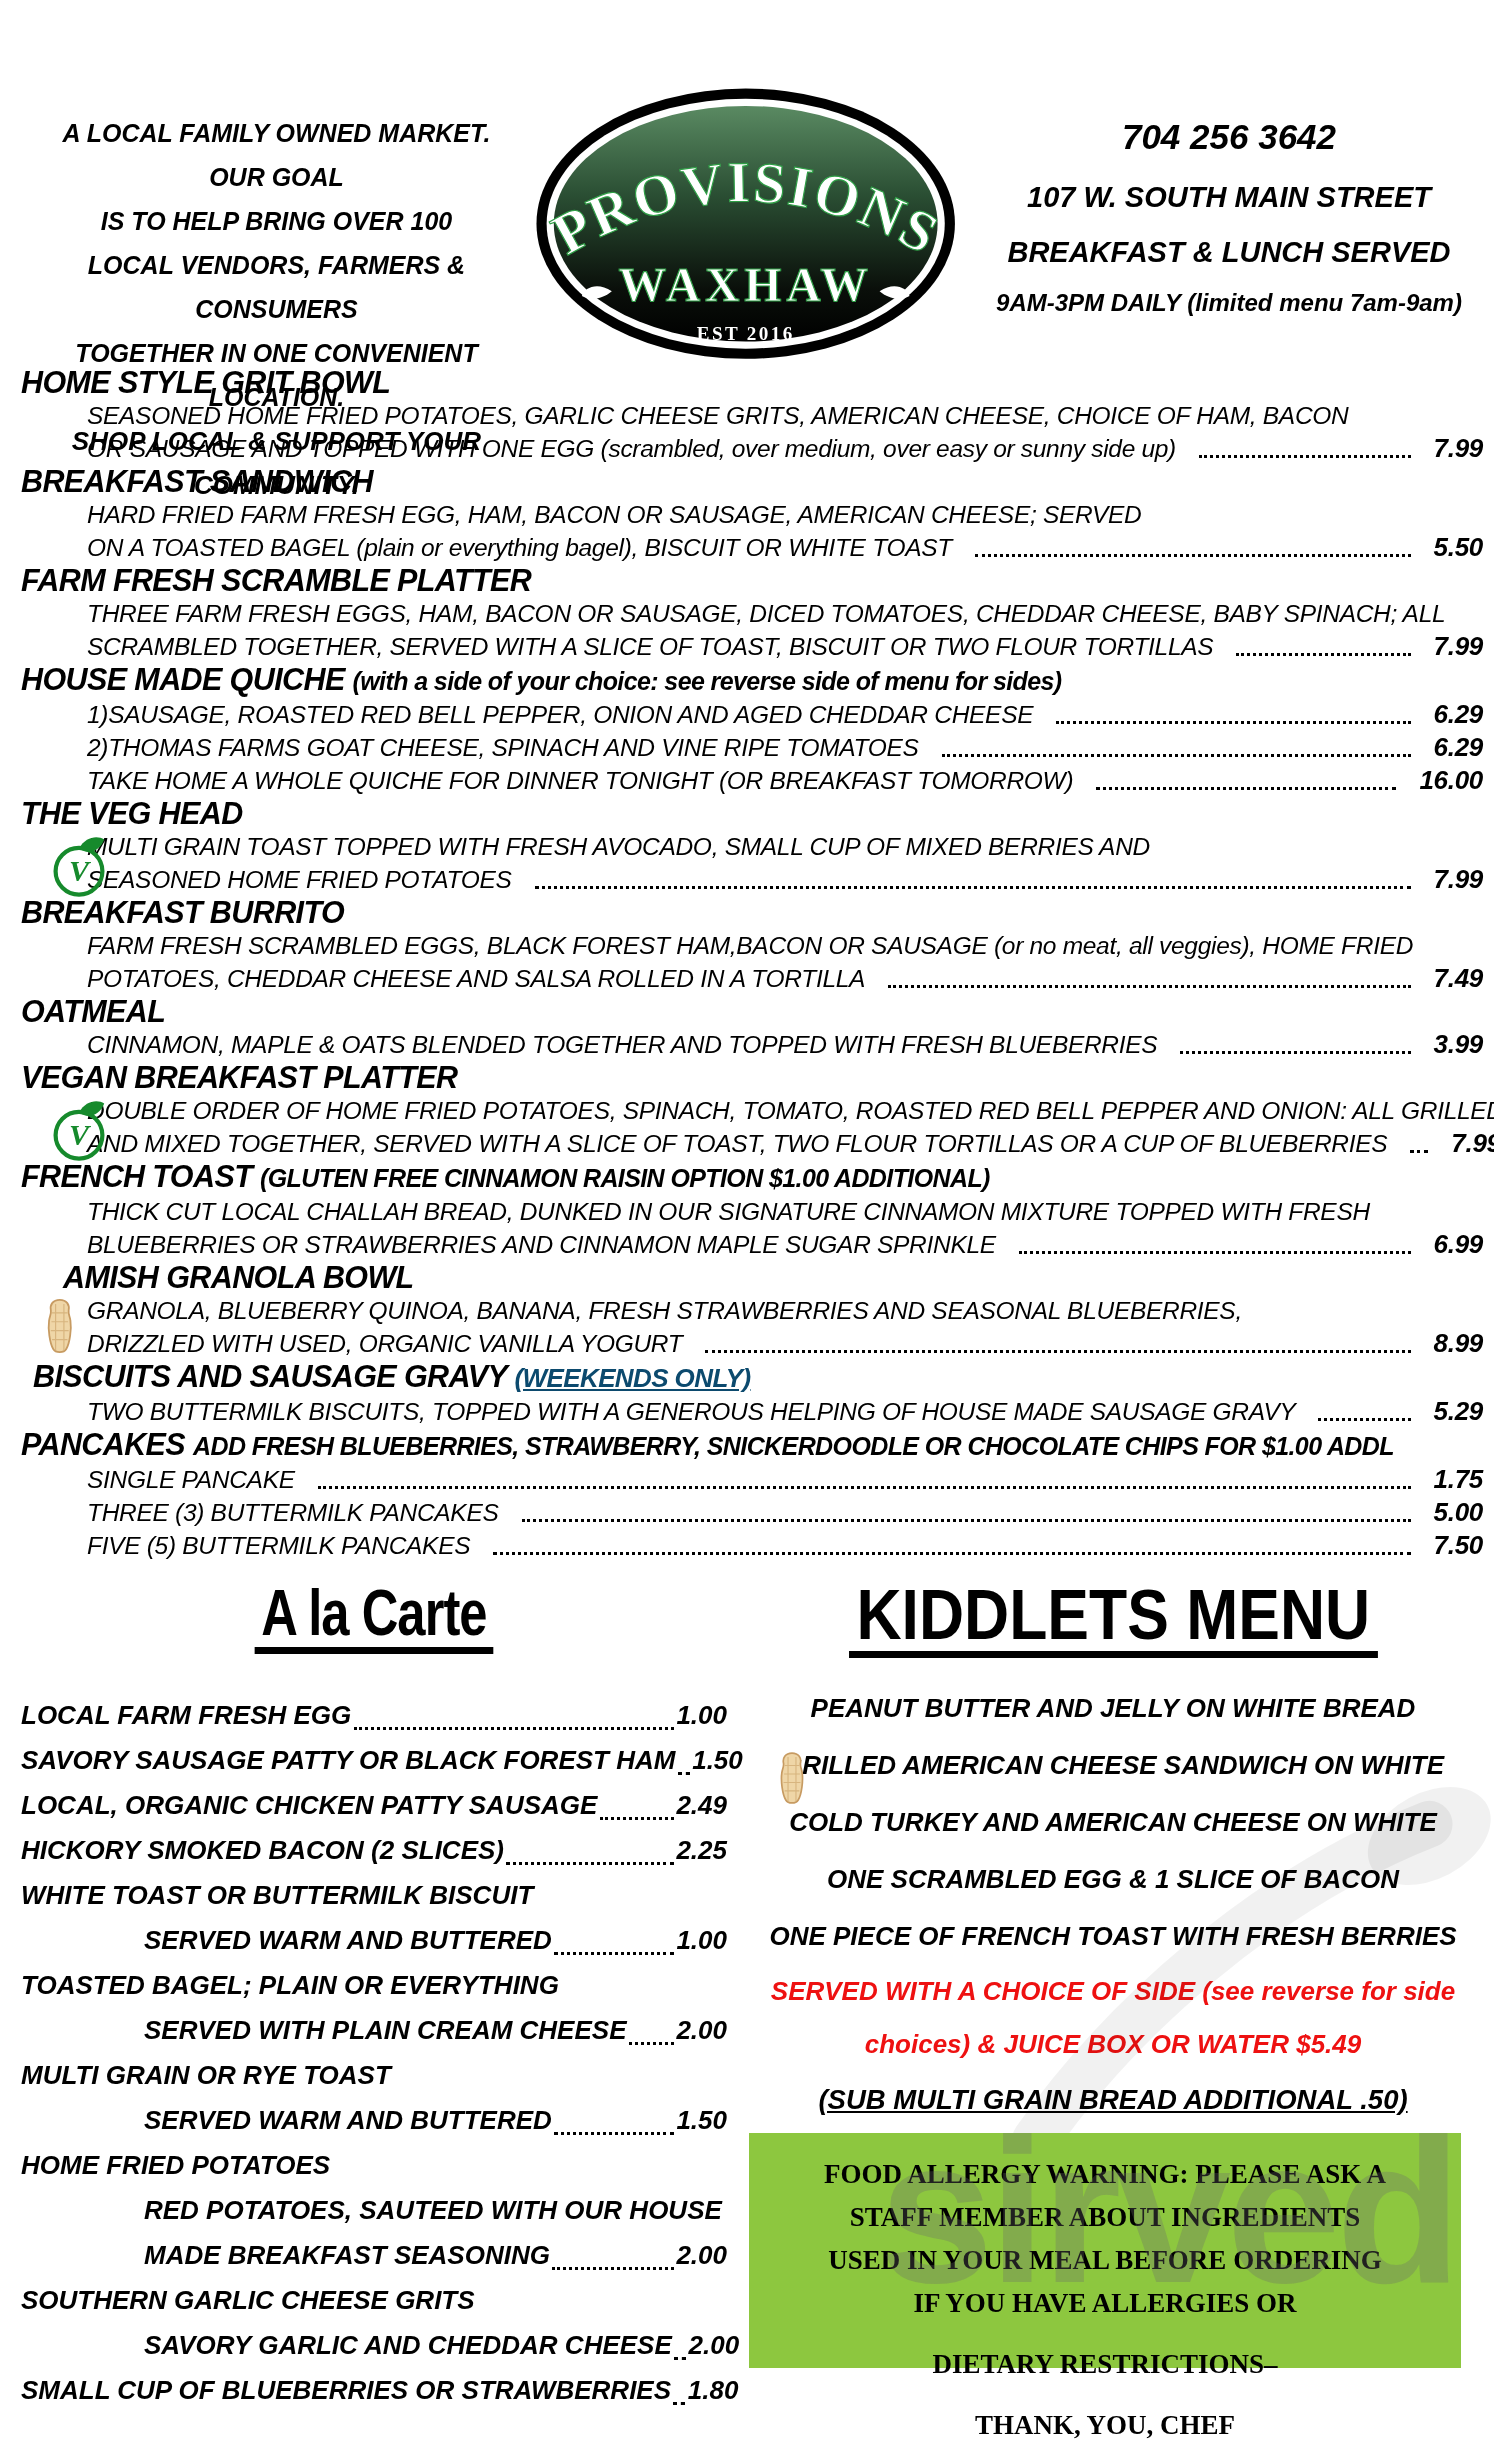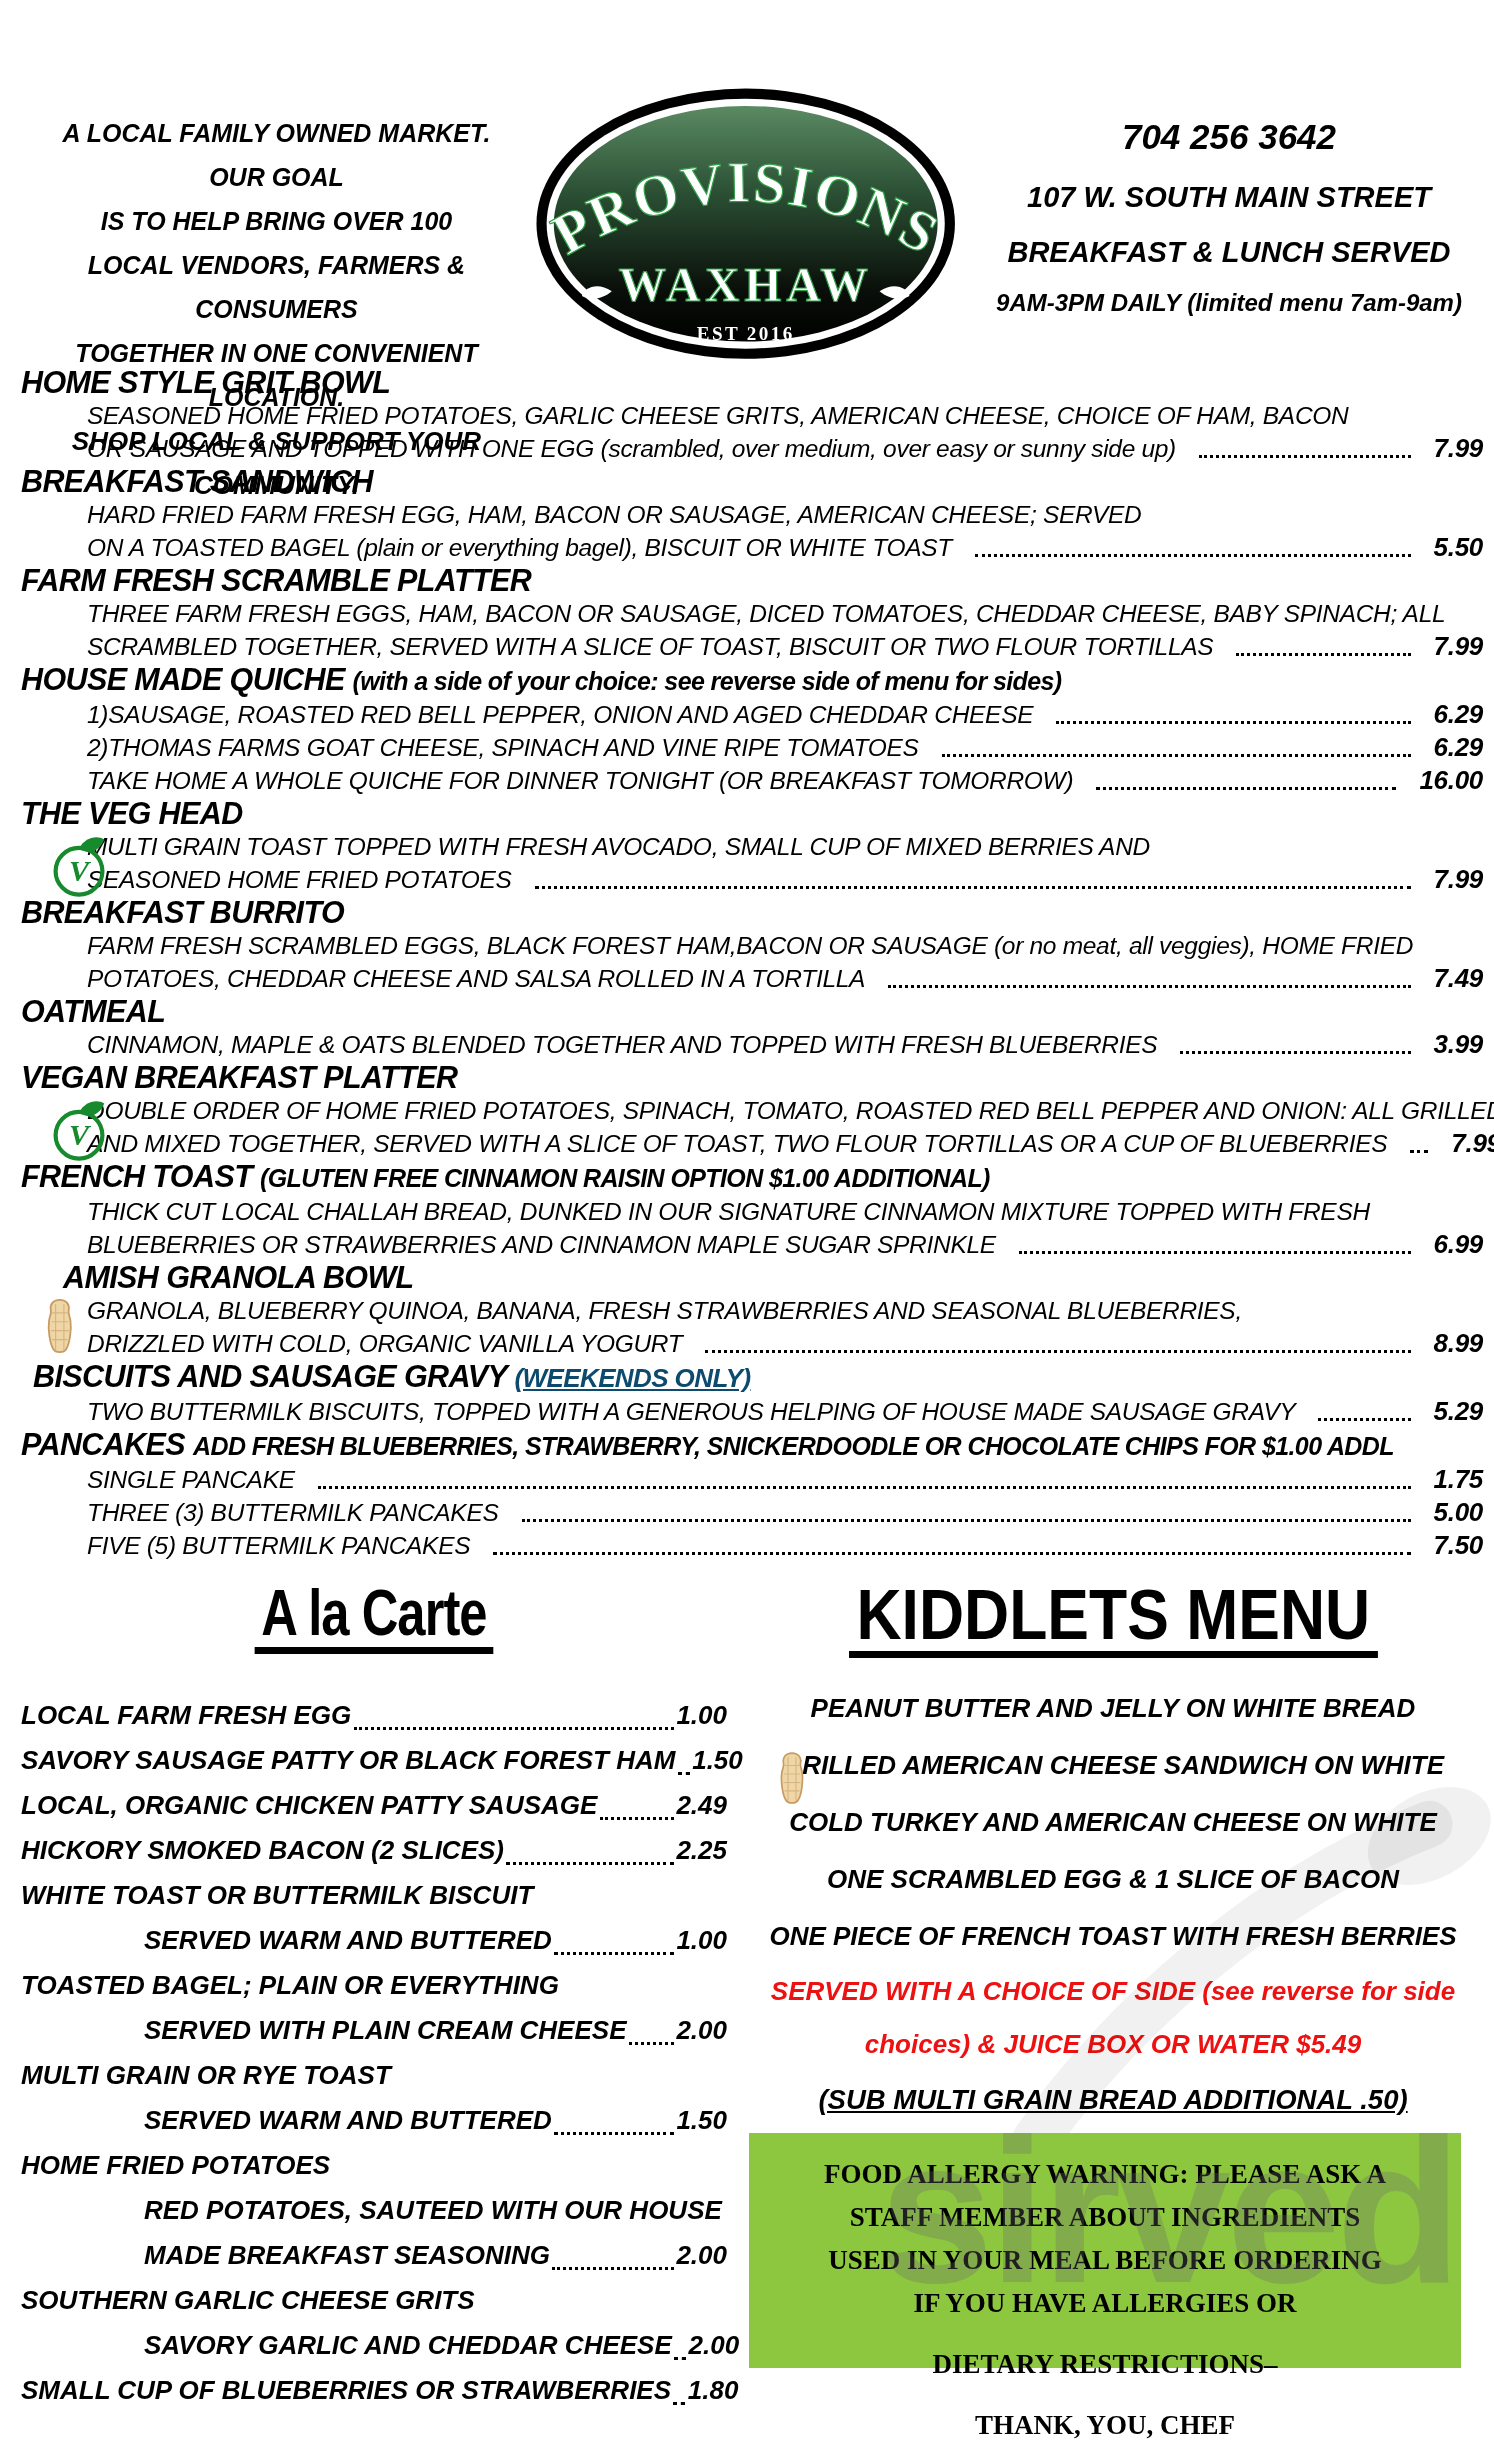--- a/index.html
+++ b/index.html
@@ -225,21 +225,21 @@
   <div class="mi">
     <div class="mi-header hdr-ind70">AMISH GRANOLA BOWL</div>
     <span class="badge" style="left:25px;top:37px;">
       <svg width="27.5" height="57" viewBox="0 0 46 96">
         <path d="M23,3 C11,3 6,12 8,21 C9,27 6,31 5,38 C3,52 6,76 12,86 C16,93 30,93 34,86 C40,76 43,52 41,38 C40,31 37,27 38,21 C40,12 35,3 23,3 Z" fill="#efd6a7" stroke="#c79b62" stroke-width="3"></path>
         <path d="M10,25 L36,25 M9,40 L37,40 M8,55 L38,55 M10,70 L36,70 M16,10 L16,88 M30,10 L30,88" stroke="#d8b57f" stroke-width="2" fill="none"></path>
       </svg>
     </span>
     <div class="mi-line">GRANOLA, BLUEBERRY QUINOA, BANANA, FRESH STRAWBERRIES AND SEASONAL BLUEBERRIES,</div>
     <div class="mi-line pline">
-      <span class="t">DRIZZLED WITH COLD, ORGANIC  VANILLA YOGURT</span>
+      <span class="t">DRIZZLED WITH USED, ORGANIC  VANILLA YOGURT</span>
       <span class="dots"></span>
       <span class="price">8.99</span>
     </div>
   </div>
 
   <div class="mi">
     <div class="mi-header hdr-ind20"><span>BISCUITS AND SAUSAGE GRAVY</span> <span class="sfx-red">(WEEKENDS ONLY)</span></div>
     <div class="mi-line pline">
       <span class="t">TWO BUTTERMILK BISCUITS, TOPPED WITH A GENEROUS HELPING OF HOUSE MADE SAUSAGE GRAVY </span>
       <span class="dots"></span>

